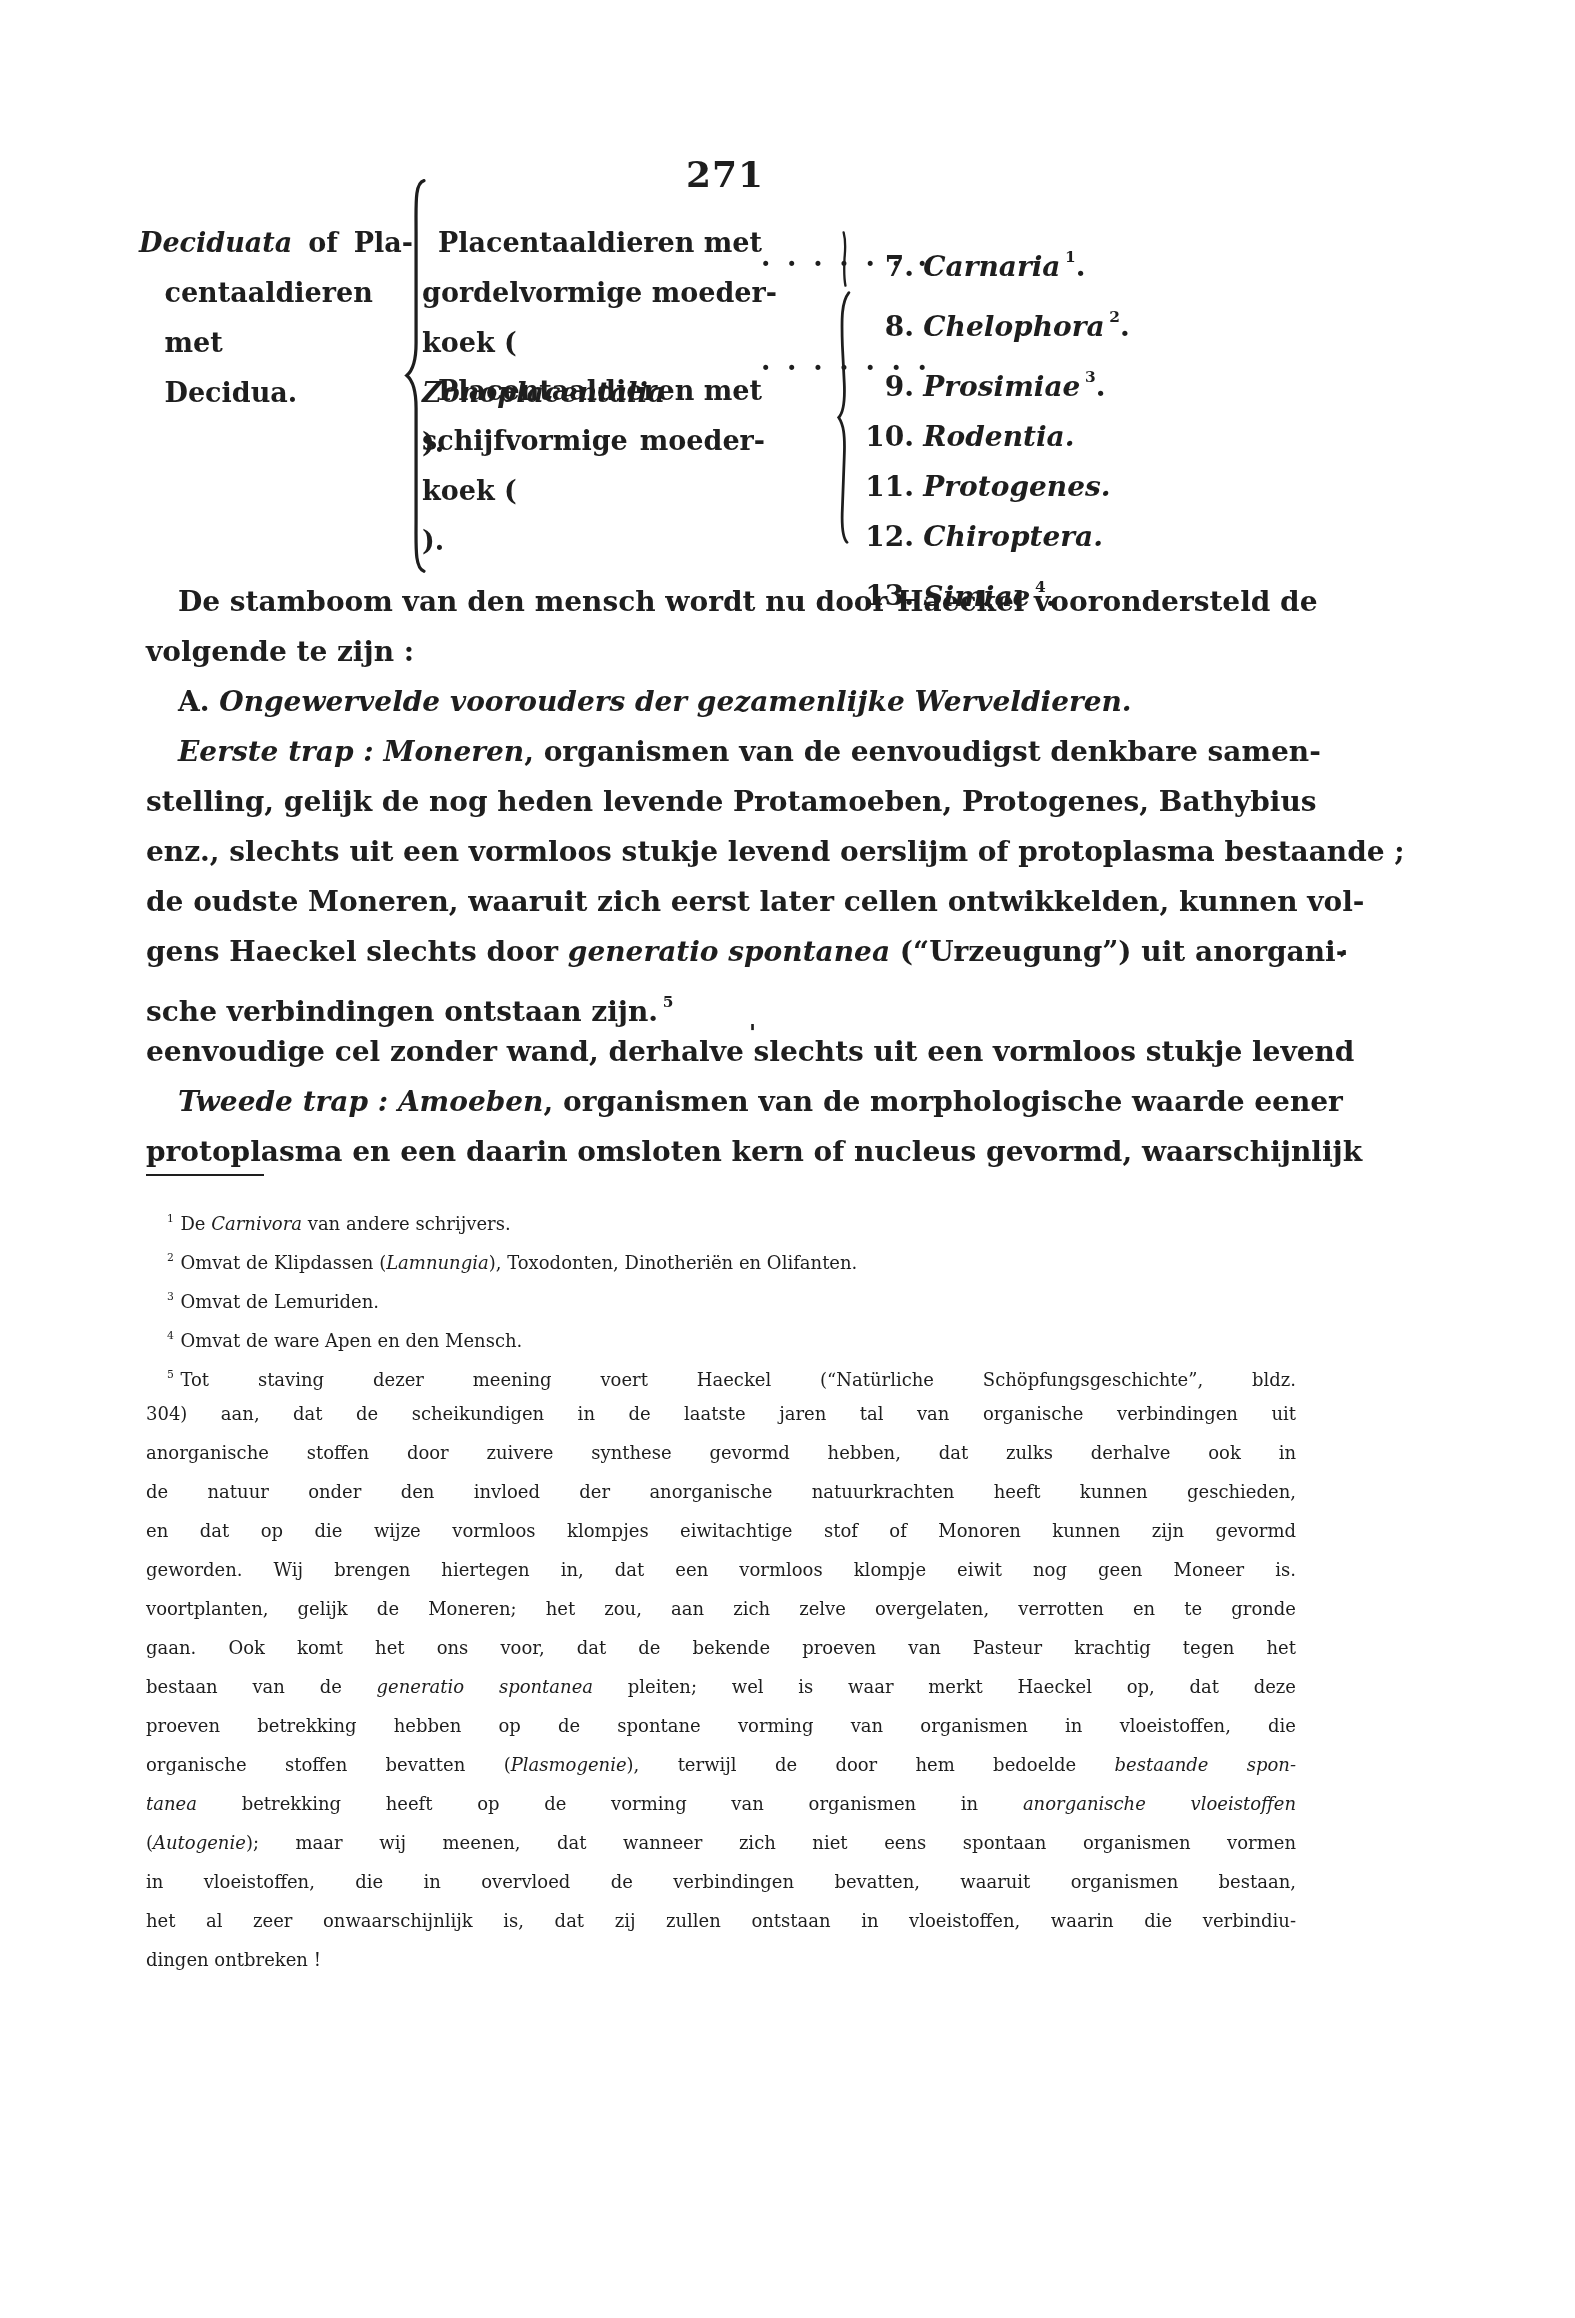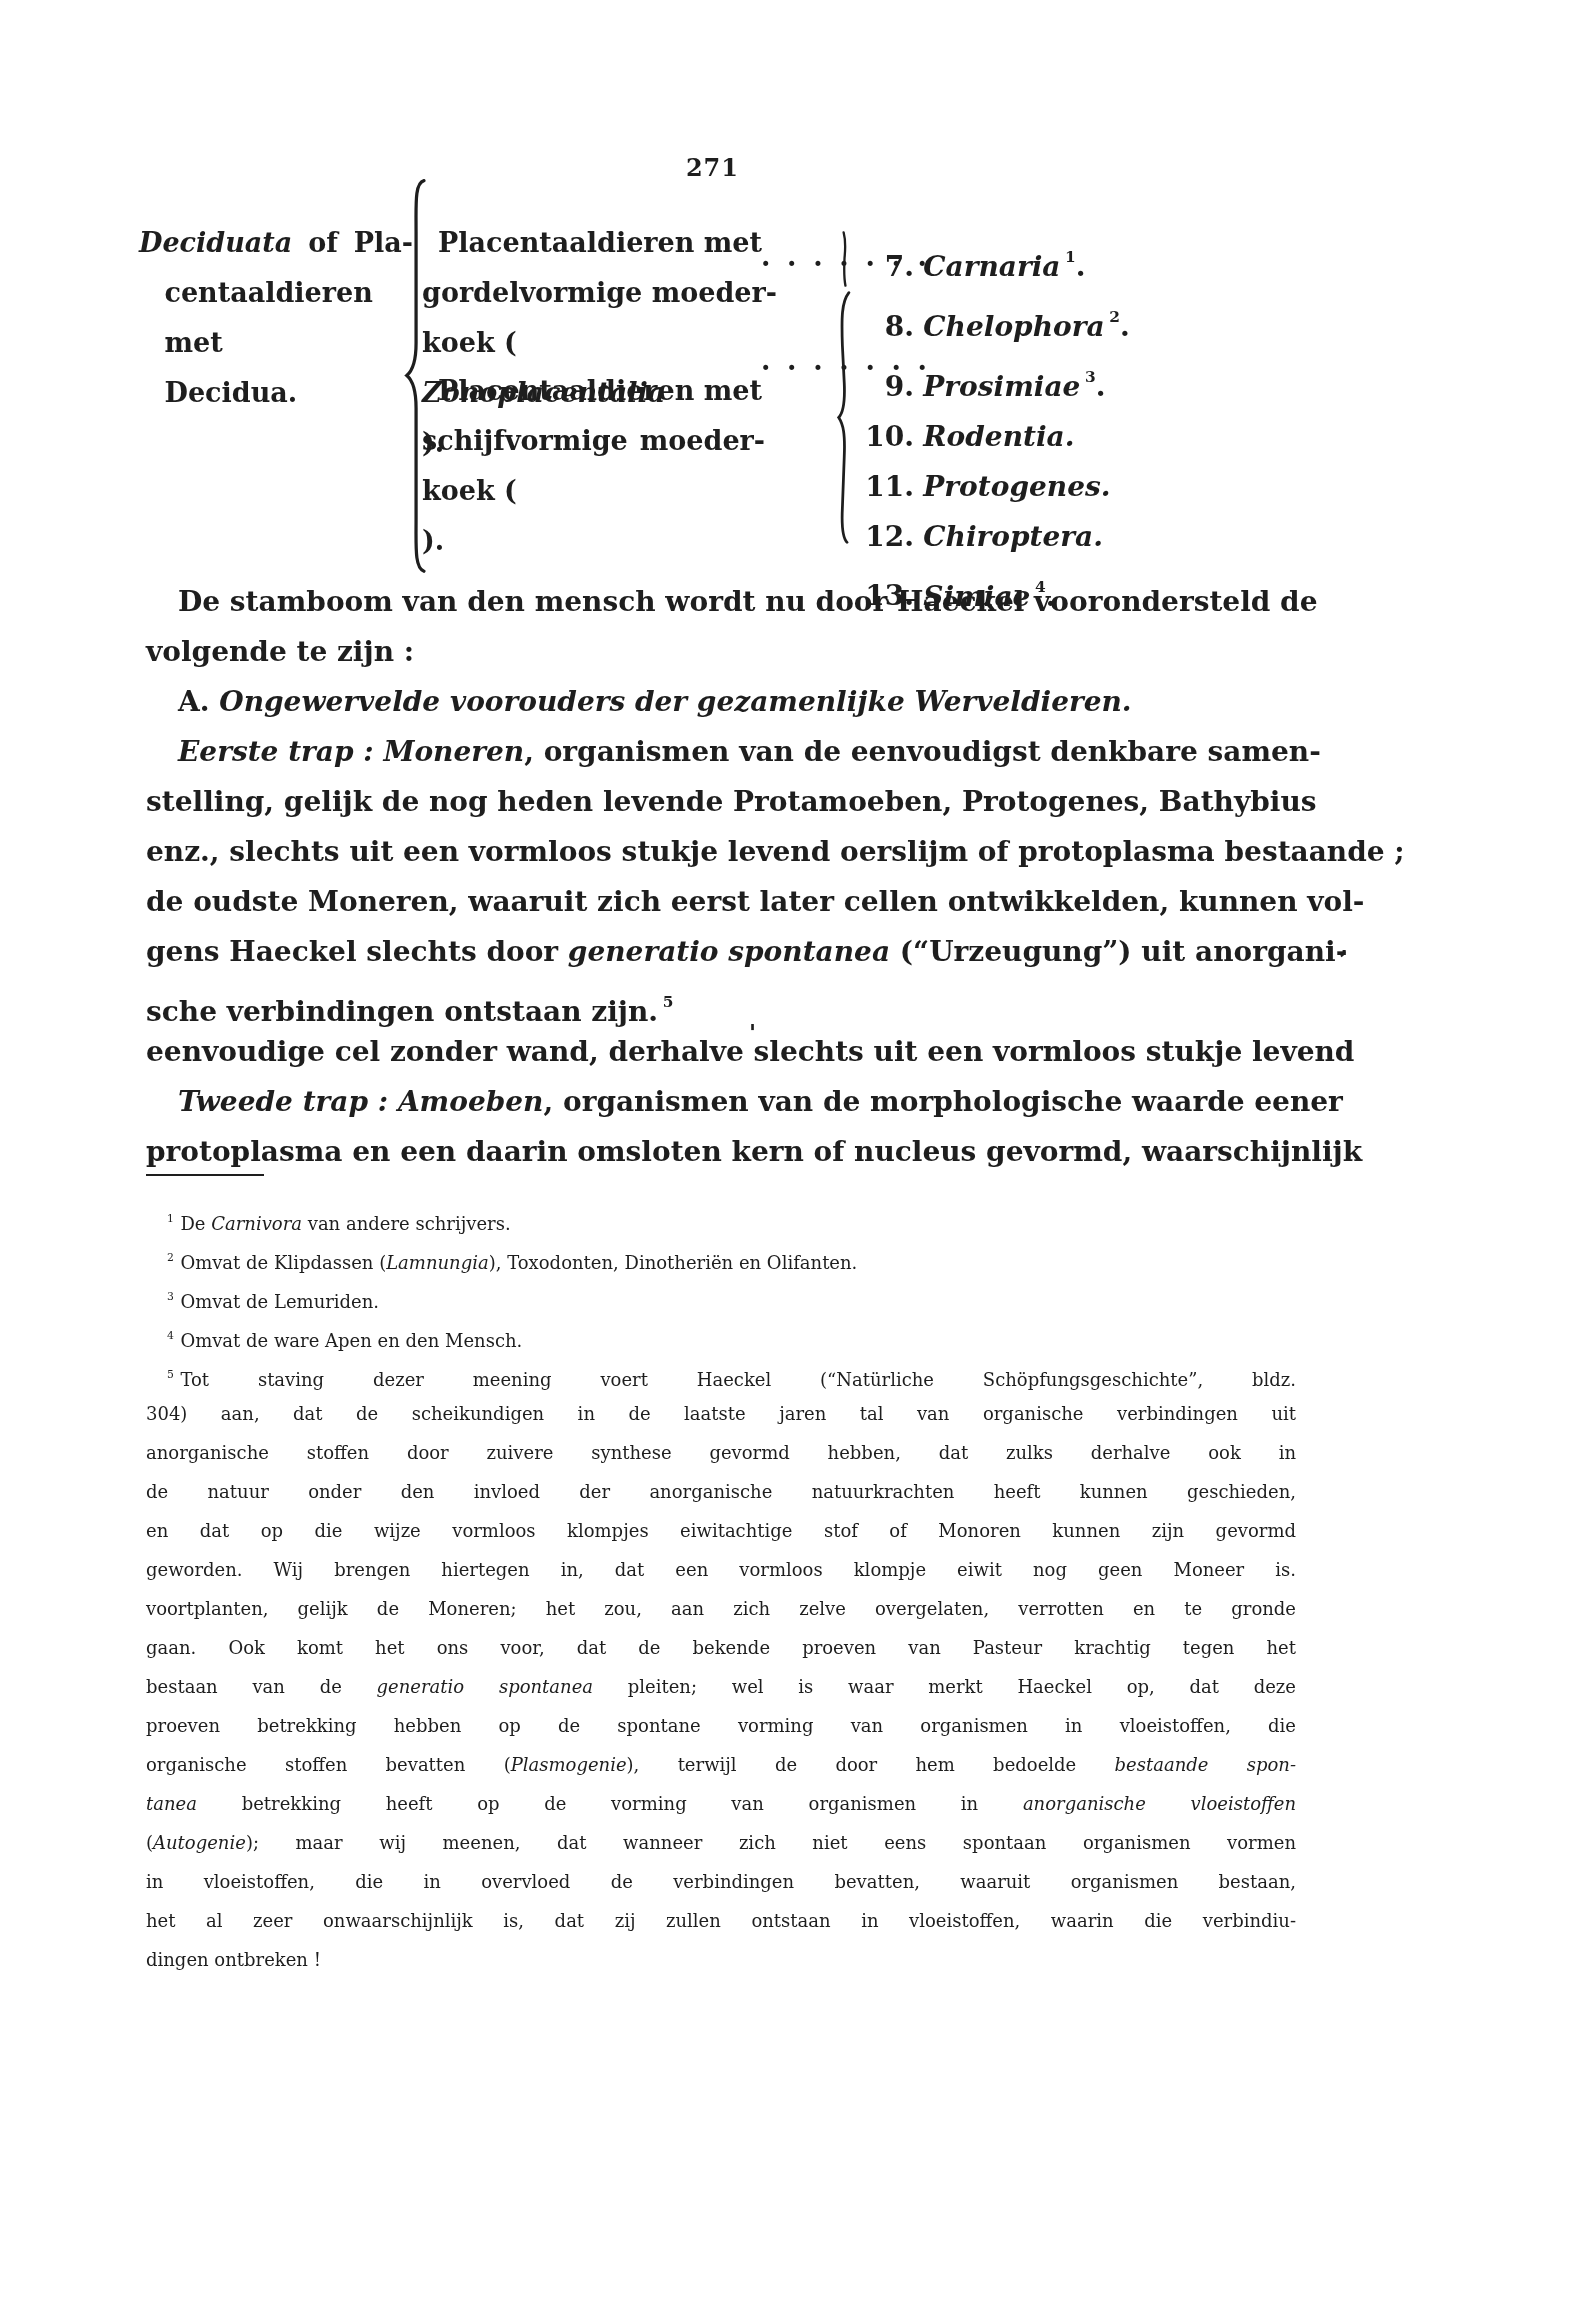--- a/index.html
+++ b/index.html
@@ -2,21 +2,21 @@
 <html style="font-size:7.4px"><head>
 <meta charset="utf-8">
 <style>
   html, body { margin: 0; padding: 0; background: #ffffff; }
   body {
     width: 1576px; height: 2404px; position: relative; overflow: hidden;
     font-family: "DejaVu Serif", "Liberation Serif", serif;
     color: #1e1e1e;
   }
   .abs { position: absolute; }
-  .page-number { left: 686px; top: 153px; font-size: 24px; font-weight: bold; letter-spacing: 0.9px; }
+  .page-number { left: 686px; top: 153px; font-size: 36px; font-weight: bold; letter-spacing: 0.9px; }
 
   
   .cls-left { left: 139px; top: 218px; width: 274px; font-size: 27px; font-weight: bold; line-height: 50px; }
   .cls-left .l1 { display: block; text-align: justify; text-align-last: justify; }
   .cls-left .l2, .cls-left .l3 { display: block; padding-left: 25.5px; }
   .brace-svg { position: absolute; }
   .mid-block { left: 422px; width: 343px; font-size: 27px; font-weight: bold; line-height: 50px; }
   .mid-block span { display: block; white-space: nowrap; }
   .mid-block .first { padding-left: 16px; }
   .mid-block .just { text-align: justify; text-align-last: justify; }

